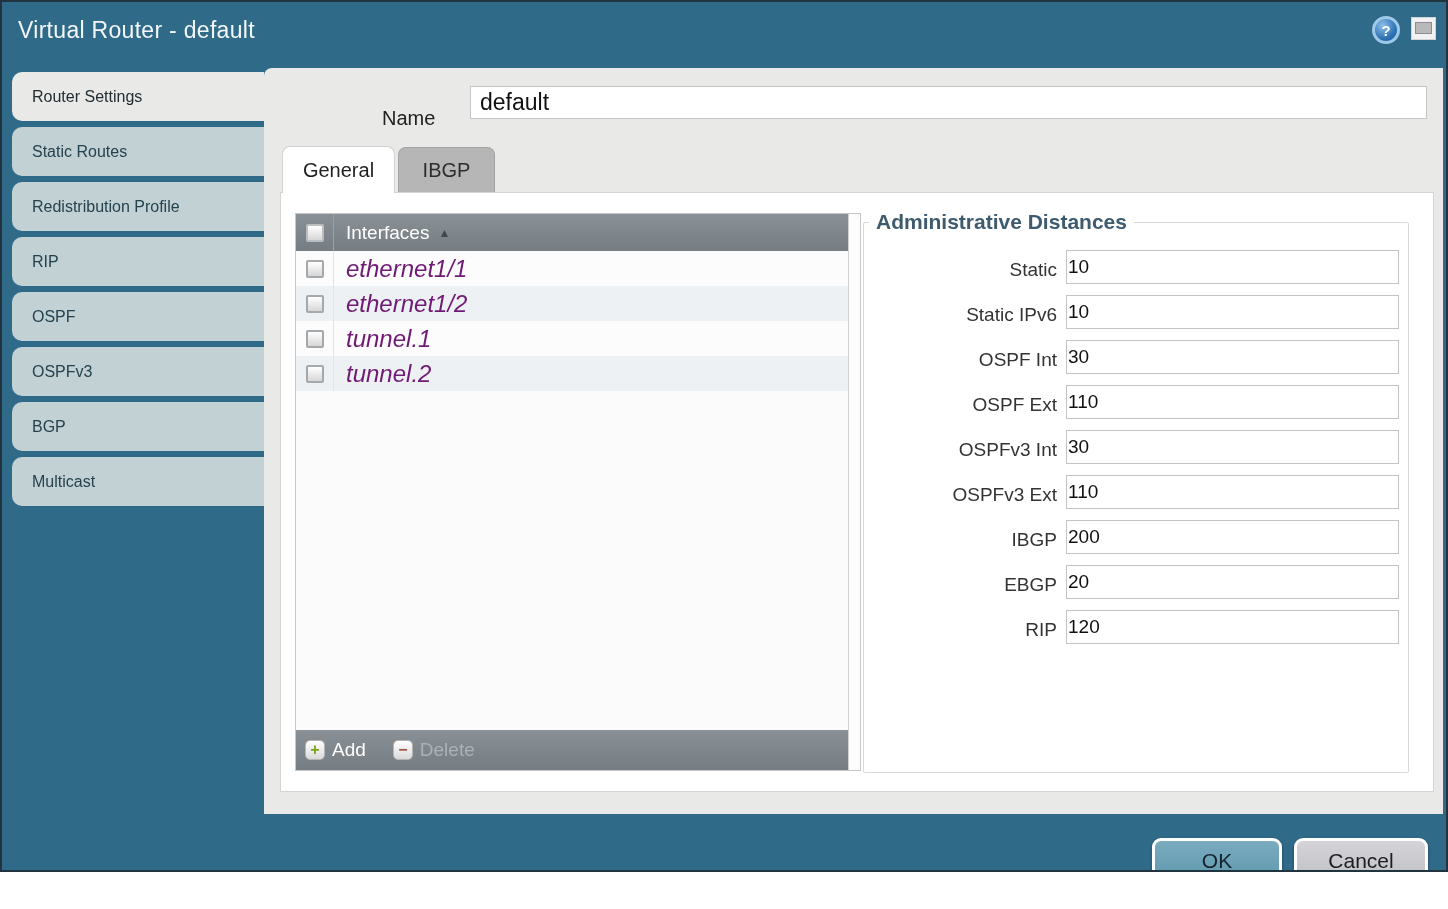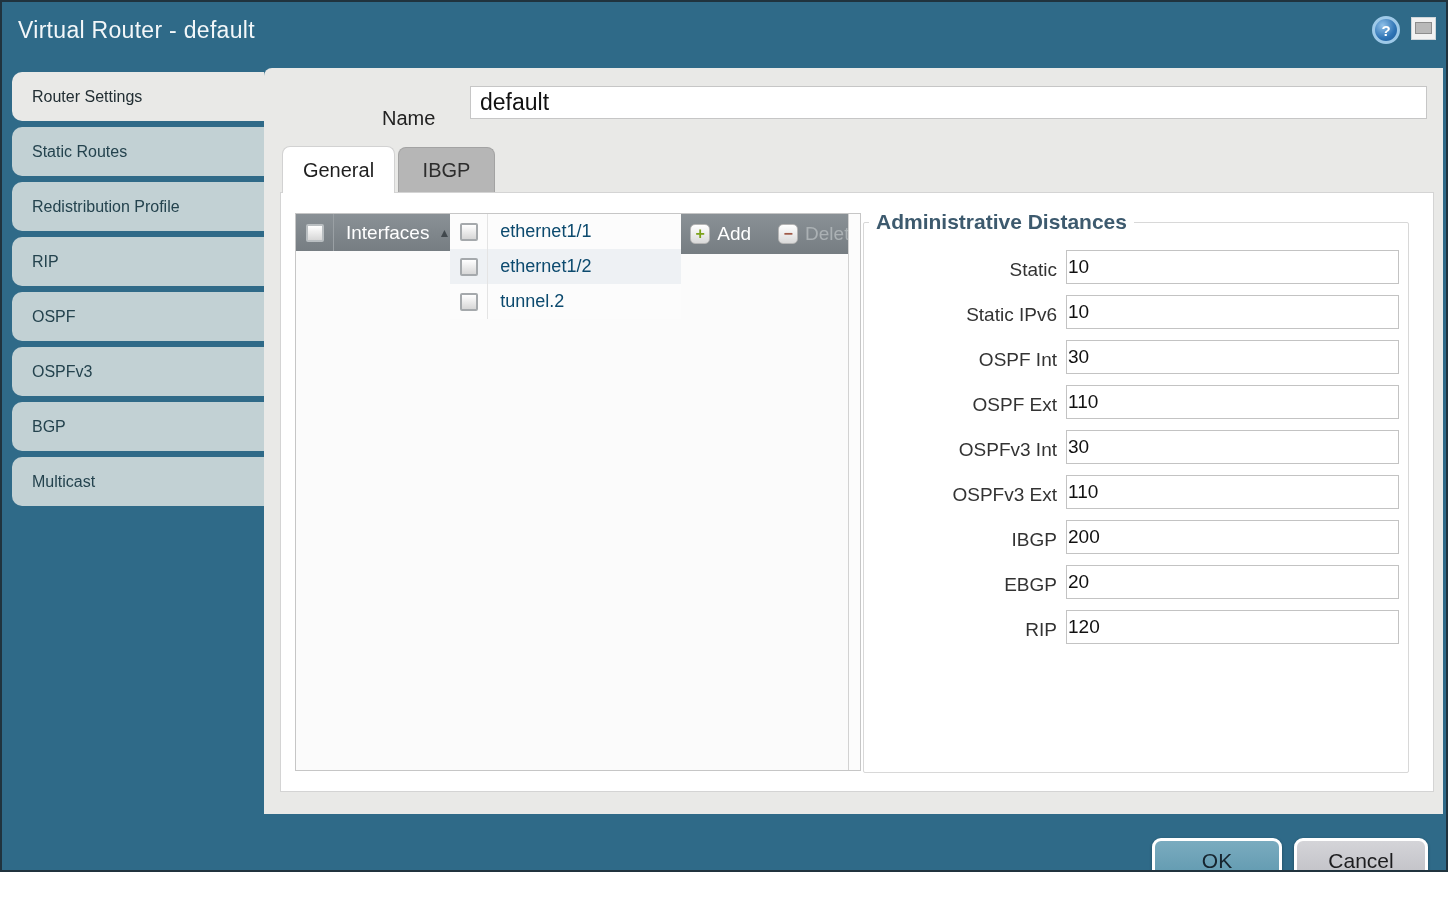--- a/index.html
+++ b/index.html
@@ -45,37 +45,37 @@
   }
   .tab{
     position:absolute;box-sizing:border-box;display:flex;align-items:center;justify-content:center;
     border-radius:8px 8px 0 0;font-size:20px;cursor:pointer;
   }
   .tab-general{left:18px;top:78px;width:113px;height:47px;background:#fff;border:1px solid #d2d2d2;border-bottom:none;color:#1f1f1f;z-index:4;}
   .tab-ecmp{left:134px;top:79px;width:97px;height:45px;background:#b6b6b6;border:1px solid #a3a3a3;border-bottom:none;color:#2d2d2d;z-index:2;}
   
   .itable{
     position:absolute;left:14px;top:20px;width:566px;height:558px;box-sizing:border-box;
-    border:1px solid #c6c6c6;display:flex;flex-direction:row;background:#fbfbfb;
+    border:1px solid #c6c6c6;display:flex;flex-direction:column;background:#fbfbfb;
   }
   .t-header{height:37px;flex:none;display:flex;align-items:center;background:linear-gradient(#8a9196,#767d82);}
   .t-header .cb-cell{border-right:1px solid #9aa0a4;}
   .cb-cell{width:37px;flex:none;height:100%;display:flex;align-items:center;justify-content:center;}
   .checkbox{
     width:14px;height:14px;border:2px solid #a5a9ac;border-radius:2px;
     background:linear-gradient(#ffffff,#d7d7d7);cursor:pointer;flex:none;
   }
   .t-header .checkbox{border-color:#b9bec1;}
   .h-label{padding-left:12px;font-size:19px;color:#fff;}
   .sort-arrow{margin-left:9px;font-size:12px;color:#41484d;}
   .t-body{flex:1;position:relative;overflow:hidden;background:#fbfbfb;}
   .t-row{height:35px;display:flex;align-items:center;background:#fcfcfc;cursor:pointer;}
   .t-row:nth-child(even){background:#eef1f4;}
   .t-row .cb-cell{border-right:1px solid #e4e4e4;}
-  .row-label{padding-left:12px;font-size:18px;color:#0c4a6e;}
+  .row-label{padding-left:12px;font-size:24px;color:#701a75;font-style:italic;}
   .t-footer{
     height:40px;flex:none;display:flex;align-items:center;padding-left:9px;
     background:linear-gradient(#8a9196,#767d82);
   }
   .scroll-gutter{
     position:absolute;right:0;top:0;bottom:0;width:11px;background:#fcfcfc;
     border-left:1px solid #d2d2d2;z-index:5;
   }
   .tool-btn{display:flex;align-items:center;gap:7px;cursor:pointer;}
   .tool-btn .btn-icon{
@@ -192,20 +192,26 @@
               <span class="row-label">ethernet1/1</span>
             </div>
 
             <div class="t-row">
               <span class="cb-cell">
                 <span class="checkbox"></span>
               </span>
               <span class="row-label">ethernet1/2</span>
             </div>
 
+            <div class="t-row">
+              <span class="cb-cell">
+                <span class="checkbox"></span>
+              </span>
+              <span class="row-label">tunnel.1</span>
+            </div>
 
             <div class="t-row">
               <span class="cb-cell">
                 <span class="checkbox"></span>
               </span>
               <span class="row-label">tunnel.2</span>
             </div>
           </div>
         <div class="t-footer">
           <div class="tool-btn add-btn">

